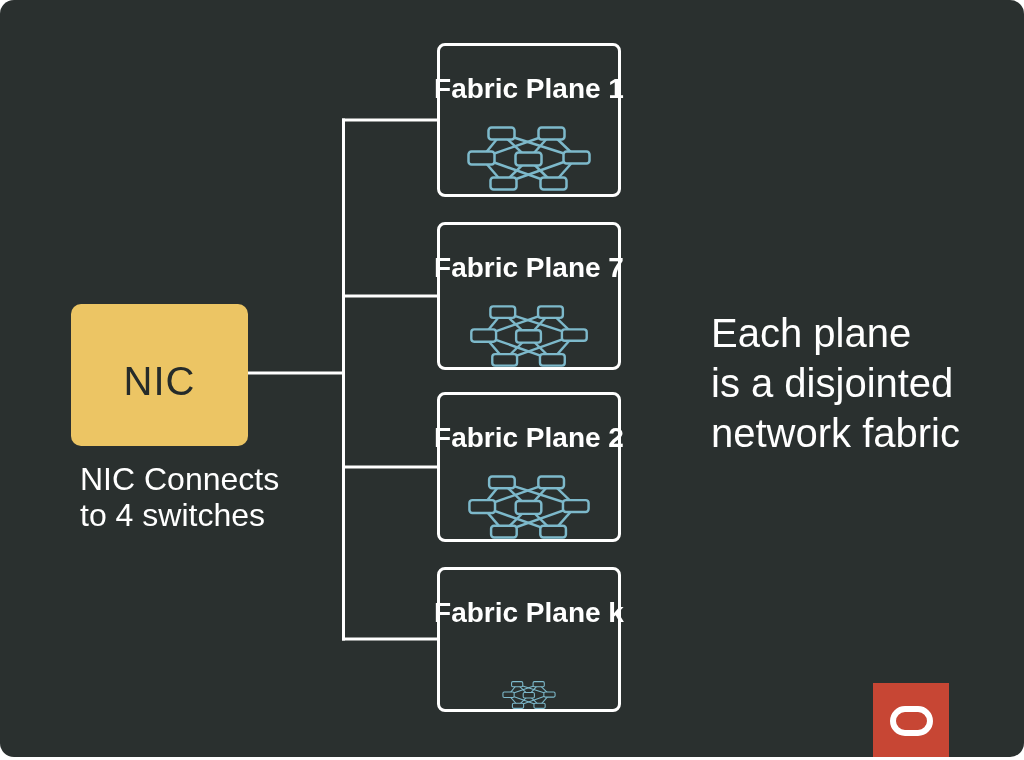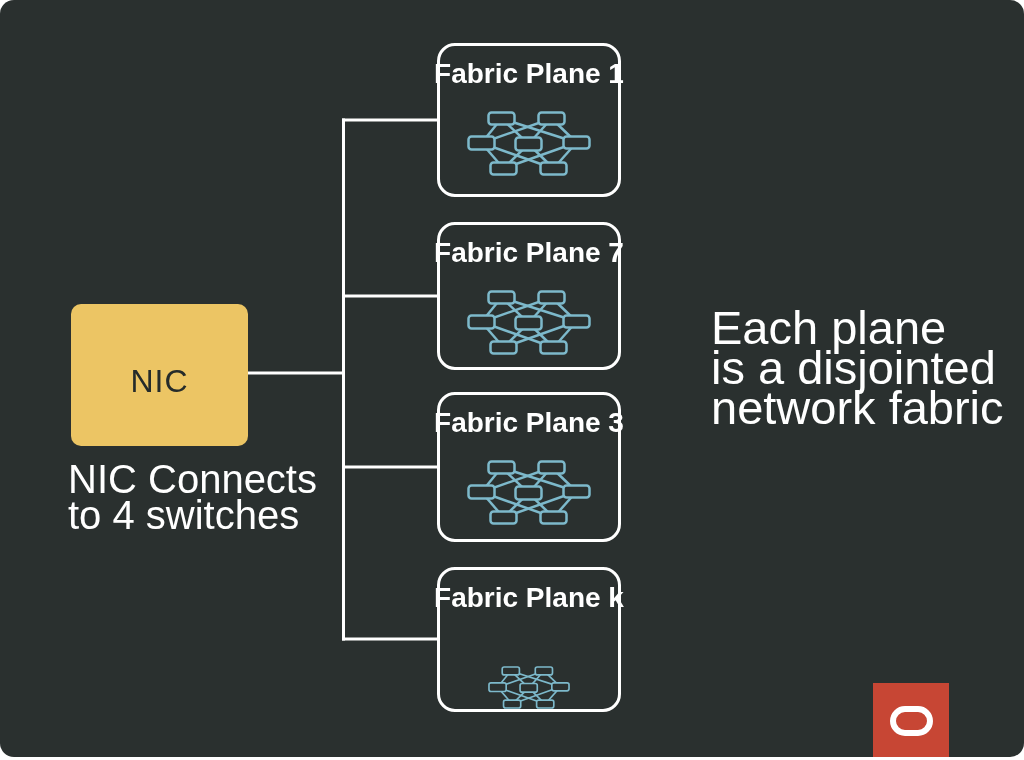--- a/index.html
+++ b/index.html
@@ -9,37 +9,37 @@
   *{margin:0;padding:0;box-sizing:border-box;}
   html,body{width:1024px;height:760px;background:var(--page-bg);
     font-family:"Liberation Sans", sans-serif;}
   .slide{position:absolute;left:0;top:0;width:1024px;height:757px;
     background:var(--slide-bg);border-radius:14px;overflow:hidden;}
   .connectors{position:absolute;left:0;top:0;width:1024px;height:757px;}
   .connectors line{stroke:var(--line);stroke-width:3;}
   .nic-box{position:absolute;left:71px;top:304px;width:177px;height:142px;
     background:var(--nic-fill);border-radius:10px;
     display:flex;align-items:center;justify-content:center;}
-  .nic-box span{font-size:32px;color:var(--nic-text);letter-spacing:1px;margin-top:12px;}
-  .nic-caption{position:absolute;left:68px;top:461px;color:var(--text);
-    font-size:40px;line-height:36px;white-space:pre-line;}
+  .nic-box span{font-size:40px;color:var(--nic-text);letter-spacing:1px;margin-top:12px;}
+  .nic-caption{position:absolute;left:80px;top:461px;color:var(--text);
+    font-size:32px;line-height:36px;white-space:pre-line;}
   .plane{position:absolute;left:437px;width:184px;border:3px solid var(--line);
-    border-radius:18px;display:flex;flex-direction:column;align-items:center;
-    padding-top:11px;background:var(--slide-bg);}
+    border-radius:8px;display:flex;flex-direction:column;align-items:center;
+    padding-top:26px;background:var(--slide-bg);}
   .plane.p1{top:43px;height:154px;}
   .plane.p2{top:222px;height:148px;}
   .plane.p3{top:392px;height:150px;}
   .plane.p4{top:567px;height:145px;gap:31px;}
   .plane-title{color:var(--text);font-size:28px;font-weight:700;line-height:34px;
     white-space:nowrap;}
   .net-icon{margin-top:20px;display:block;}
   .net-icon line{stroke:var(--icon-blue);stroke-width:2.5;}
   .net-icon rect{stroke:var(--icon-blue);stroke-width:2.5;fill:var(--slide-bg);}
   .annotation{position:absolute;left:711px;top:308px;color:var(--text);
-    font-size:47px;line-height:40px;white-space:pre-line;}
+    font-size:40px;line-height:50px;white-space:pre-line;}
   .oracle-logo{position:absolute;left:873px;top:683px;width:76px;height:77px;
     background:var(--oracle-red);display:flex;align-items:flex-start;
     justify-content:center;}
   .oracle-o{margin-top:23px;width:43px;height:30px;border:6px solid #ffffff;
     border-radius:15px;}
 </style>
 </head>
 <body>
 
 <div class="slide">
@@ -112,21 +112,21 @@
         <rect x="1.5" y="25.5" width="26" height="13" rx="3"></rect>
           <rect x="48.5" y="26.5" width="26" height="13" rx="3"></rect>
           <rect x="96.5" y="25.5" width="26" height="12" rx="3"></rect>
         <rect x="23.5" y="51.5" width="26" height="12" rx="3"></rect>
           <rect x="73.5" y="51.5" width="26" height="12" rx="3"></rect>
       </g>
     </svg>
   </div>
 
   <div class="plane p3">
-    <div class="plane-title">Fabric Plane 3</div>
+    <div class="plane-title">Fabric Plane 2</div>
     <svg class="net-icon" width="124" height="65" viewBox="0 0 124 65" xmlns="http://www.w3.org/2000/svg">
       <g>
         <line x1="34.5" y1="7.5" x2="14.5" y2="32"></line>
           <line x1="34.5" y1="7.5" x2="61.5" y2="33"></line>
           <line x1="34.5" y1="7.5" x2="109.5" y2="31.5"></line>
         <line x1="84.5" y1="7.5" x2="14.5" y2="32"></line>
           <line x1="84.5" y1="7.5" x2="61.5" y2="33"></line>
           <line x1="84.5" y1="7.5" x2="109.5" y2="31.5"></line>
         <line x1="36.5" y1="57.5" x2="14.5" y2="32"></line>
           <line x1="36.5" y1="57.5" x2="61.5" y2="33"></line>

